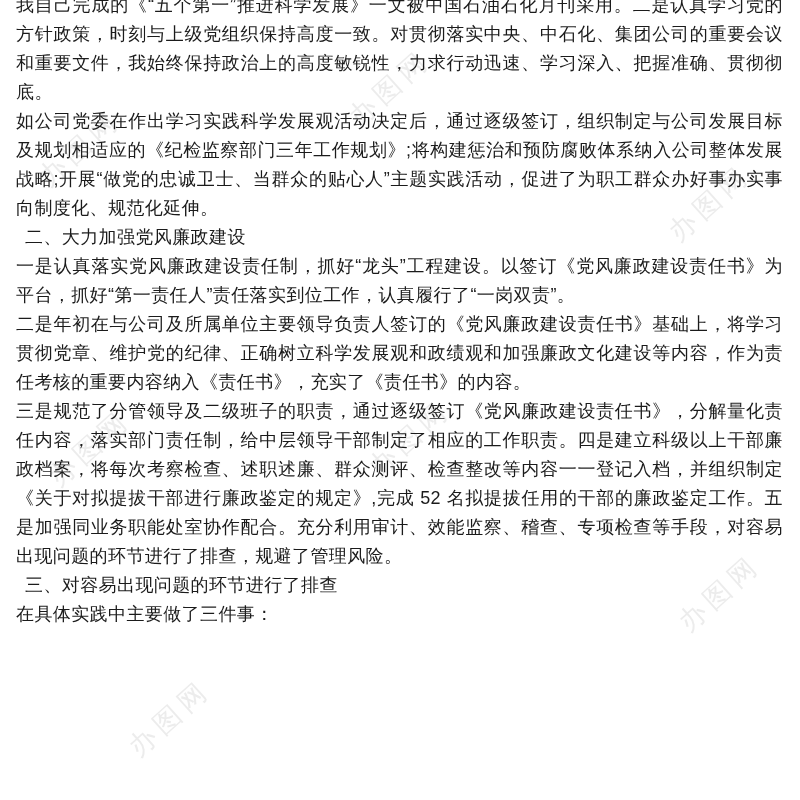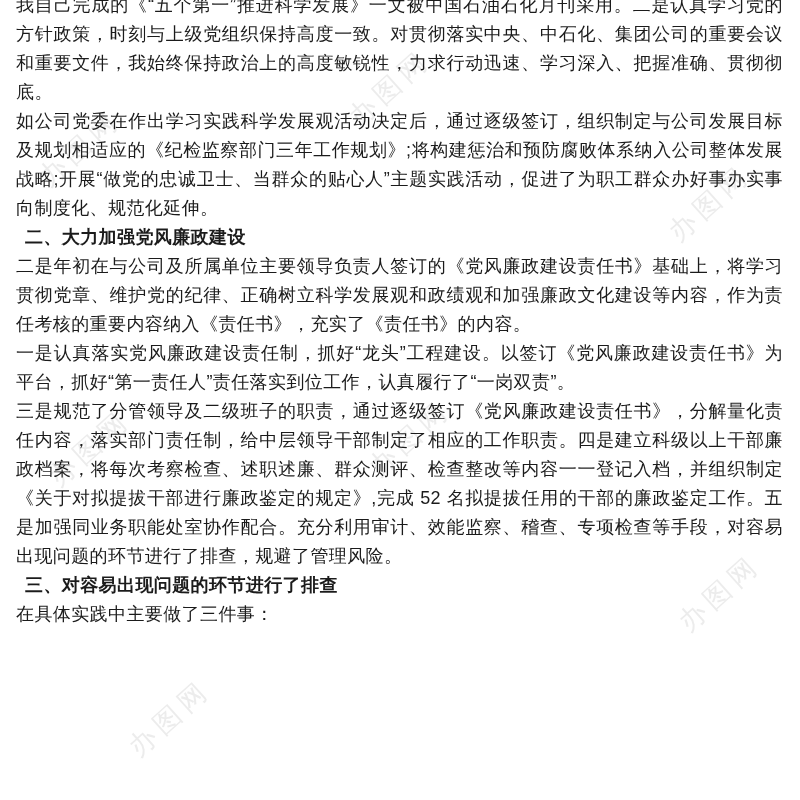--- a/index.html
+++ b/index.html
@@ -41,21 +41,21 @@
     color: #1b1b1b;
     font-size: 18px;
     line-height: 29px;
     text-align: justify;
     text-justify: inter-character;
     letter-spacing: 0.4px;
     word-break: break-all;
   }
   .content p { margin: 0; }
   .heading {
-    font-weight: bold;
+    font-weight: normal;
     padding-left: 9px;
   }
 </style>
 </head>
 <body>
 
 <div class="page">
 
   <div class="watermark-layer">
     <span class="wm" style="left:30px;  top:130px;">办图网</span>
@@ -64,21 +64,21 @@
     <span class="wm" style="left:40px;  top:430px;">办图网</span>
     <span class="wm" style="left:360px; top:420px;">办图网</span>
     <span class="wm" style="left:670px; top:575px;">办图网</span>
     <span class="wm" style="left:120px; top:700px;">办图网</span>
   </div>
 
   <div class="content">
     <p class="body">我自己完成的《“五个第一”推进科学发展》一文被中国石油石化月刊采用。二是认真学习党的方针政策，时刻与上级党组织保持高度一致。对贯彻落实中央、中石化、集团公司的重要会议和重要文件，我始终保持政治上的高度敏锐性，力求行动迅速、学习深入、把握准确、贯彻彻底。</p>
     <p class="body">如公司党委在作出学习实践科学发展观活动决定后，通过逐级签订，组织制定与公司发展目标及规划相适应的《纪检监察部门三年工作规划》;将构建惩治和预防腐败体系纳入公司整体发展战略;开展“做党的忠诚卫士、当群众的贴心人”主题实践活动，促进了为职工群众办好事办实事向制度化、规范化延伸。</p>
     <p class="heading">二、大力加强党风廉政建设</p>
+    <p class="body">一是认真落实党风廉政建设责任制，抓好“龙头”工程建设。以签订《党风廉政建设责任书》为平台，抓好“第一责任人”责任落实到位工作，认真履行了“一岗双责”。</p>
     <p class="body">二是年初在与公司及所属单位主要领导负责人签订的《党风廉政建设责任书》基础上，将学习贯彻党章、维护党的纪律、正确树立科学发展观和政绩观和加强廉政文化建设等内容，作为责任考核的重要内容纳入《责任书》，充实了《责任书》的内容。</p>
-    <p class="body">一是认真落实党风廉政建设责任制，抓好“龙头”工程建设。以签订《党风廉政建设责任书》为平台，抓好“第一责任人”责任落实到位工作，认真履行了“一岗双责”。</p>
     <p class="body">三是规范了分管领导及二级班子的职责，通过逐级签订《党风廉政建设责任书》，分解量化责任内容，落实部门责任制，给中层领导干部制定了相应的工作职责。四是建立科级以上干部廉政档案，将每次考察检查、述职述廉、群众测评、检查整改等内容一一登记入档，并组织制定《关于对拟提拔干部进行廉政鉴定的规定》,完成 52 名拟提拔任用的干部的廉政鉴定工作。五是加强同业务职能处室协作配合。充分利用审计、效能监察、稽查、专项检查等手段，对容易出现问题的环节进行了排查，规避了管理风险。</p>
     <p class="heading">三、对容易出现问题的环节进行了排查</p>
     <p class="body">在具体实践中主要做了三件事：</p>
 
   </div>
 
 </div>
 
 </body></html>

